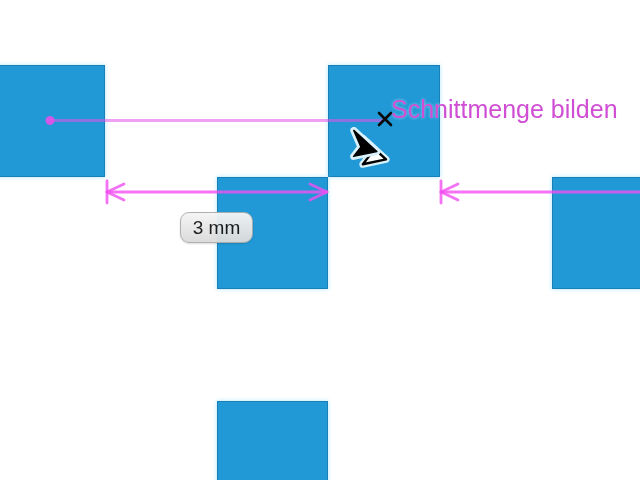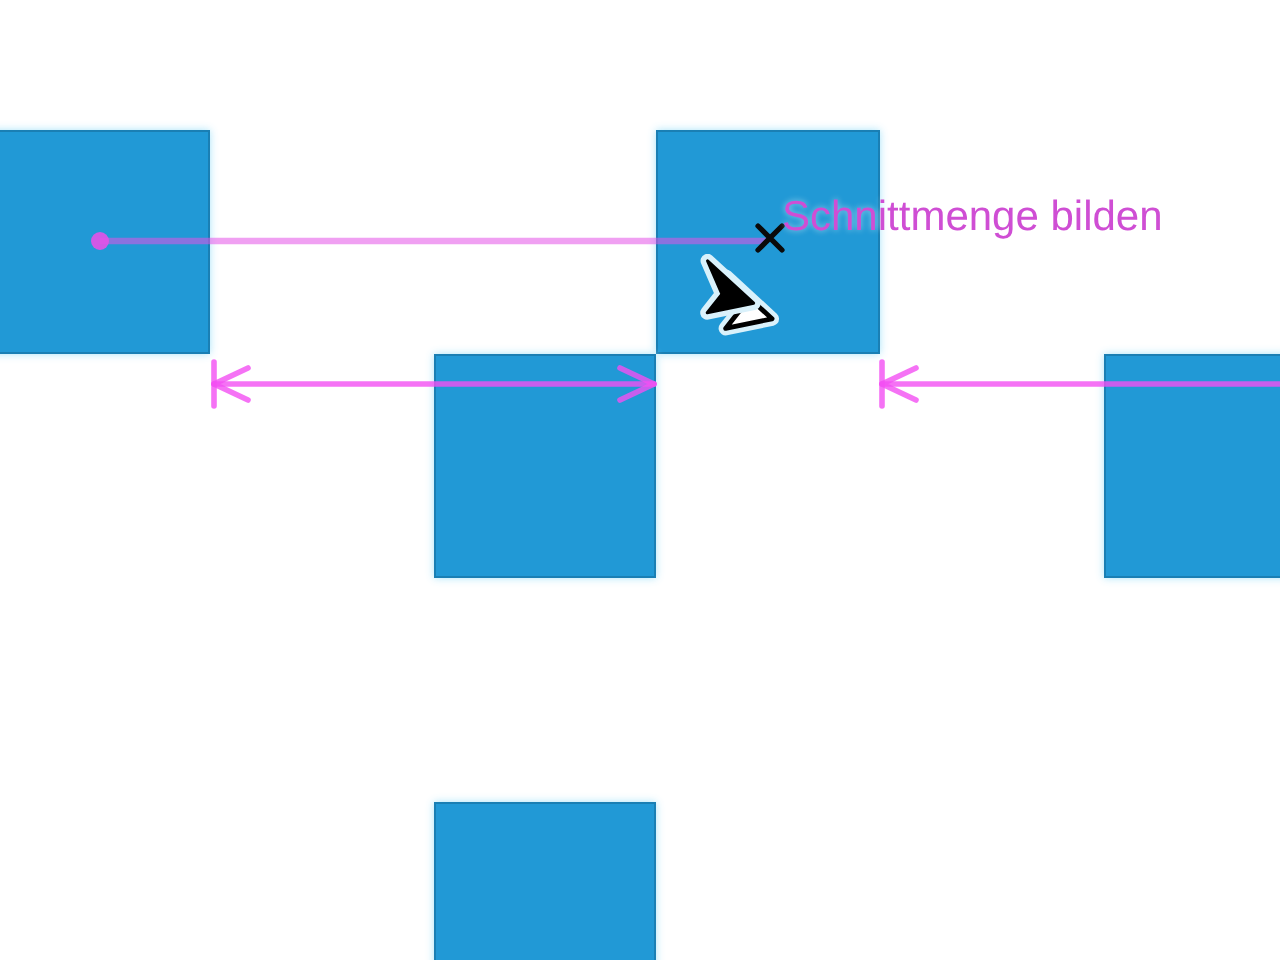--- a/index.html
+++ b/index.html
@@ -21,21 +21,21 @@
   svg.overlay{
     position:absolute;left:0;top:0;width:640px;height:480px;
     pointer-events:none;
   }
   .drag-line{stroke:var(--drag-line,#e352e8);stroke-width:3.2;stroke-opacity:0.55;fill:none;}
   .drag-dot{fill:var(--drag-line,#e352e8);fill-opacity:0.9;}
   .measure{stroke:var(--measure-line,#f34ff3);stroke-width:2.8;stroke-opacity:0.8;fill:none;stroke-linecap:round;}
   .snap-cross{stroke:var(--snap-cross,#0a0a0a);stroke-width:2.6;fill:none;stroke-linecap:round;}
   .tooltip{
     position:absolute;left:391px;top:96px;
-    font-size:21px;line-height:26px;font-weight:400;
+    font-size:25px;line-height:26px;font-weight:400;
     color:var(--tooltip-text,#cf4ed4);
     white-space:nowrap;
     text-shadow:0 0 3px rgba(255,255,255,0.55);
   }
   .distance-label{
     position:absolute;left:180px;top:212px;width:73px;height:31px;
     box-sizing:border-box;
     background:linear-gradient(to bottom,var(--label-bg-top,#f5f5f5),var(--label-bg-bottom,#dadada));
     border:1px solid var(--label-border,#adadad);
     border-radius:9px;
@@ -67,20 +67,21 @@
       <path d="M107 192 L124 184 M107 192 L124 200" class="measure"></path>
       <path d="M327 192 L310 184 M327 192 L310 200" class="measure"></path>
       <line x1="441" y1="192" x2="640" y2="192" class="measure"></line>
       <line x1="441" y1="181" x2="441" y2="203" class="measure"></line>
       <path d="M441 192 L458 184 M441 192 L458 200" class="measure"></path>
       <path d="M379 113 L391 125 M391 113 L379 125" class="snap-cross"></path>
     </svg>
 
   <div class="tooltip">Schnittmenge bilden</div>
 
+  <div class="distance-label">3 mm</div>
 
   <svg class="cursor" viewBox="0 0 48 48" style="left: 349px; top: 127px;">
     <g transform="rotate(16 6 10)">
       <path d="M14 9 L42 23 L21 34 L25.5 23 Z" fill="none" stroke="#d9f1fb" stroke-width="7" stroke-linejoin="round"></path>
       <path d="M14 9 L42 23 L21 34 L25.5 23 Z" fill="#ffffff" stroke="#000000" stroke-width="2.4" stroke-linejoin="round"></path>
       <path d="M3 4 L31 18 L10 29 L14.5 18 Z" fill="none" stroke="#d9f1fb" stroke-width="7" stroke-linejoin="round"></path>
       <path d="M3 4 L31 18 L10 29 L14.5 18 Z" fill="#000000" stroke="#000000" stroke-width="1.5" stroke-linejoin="round"></path>
     </g>
   </svg>
 

